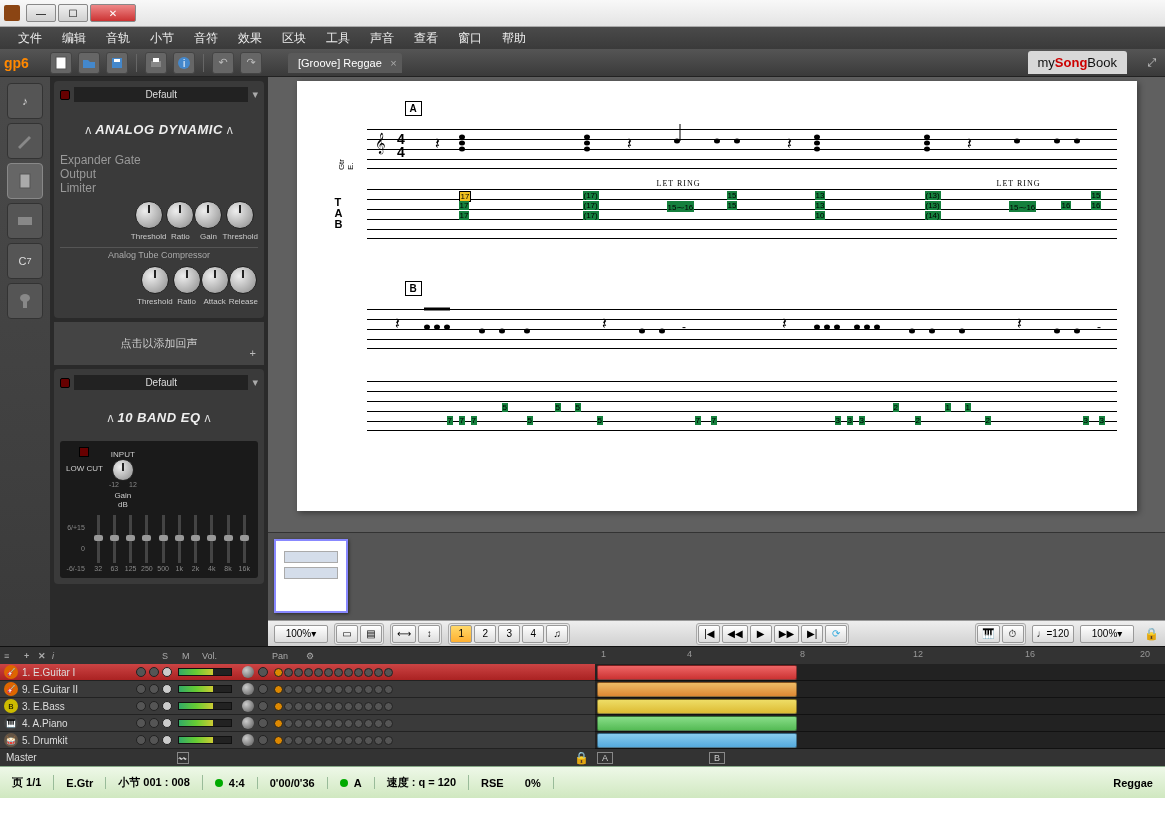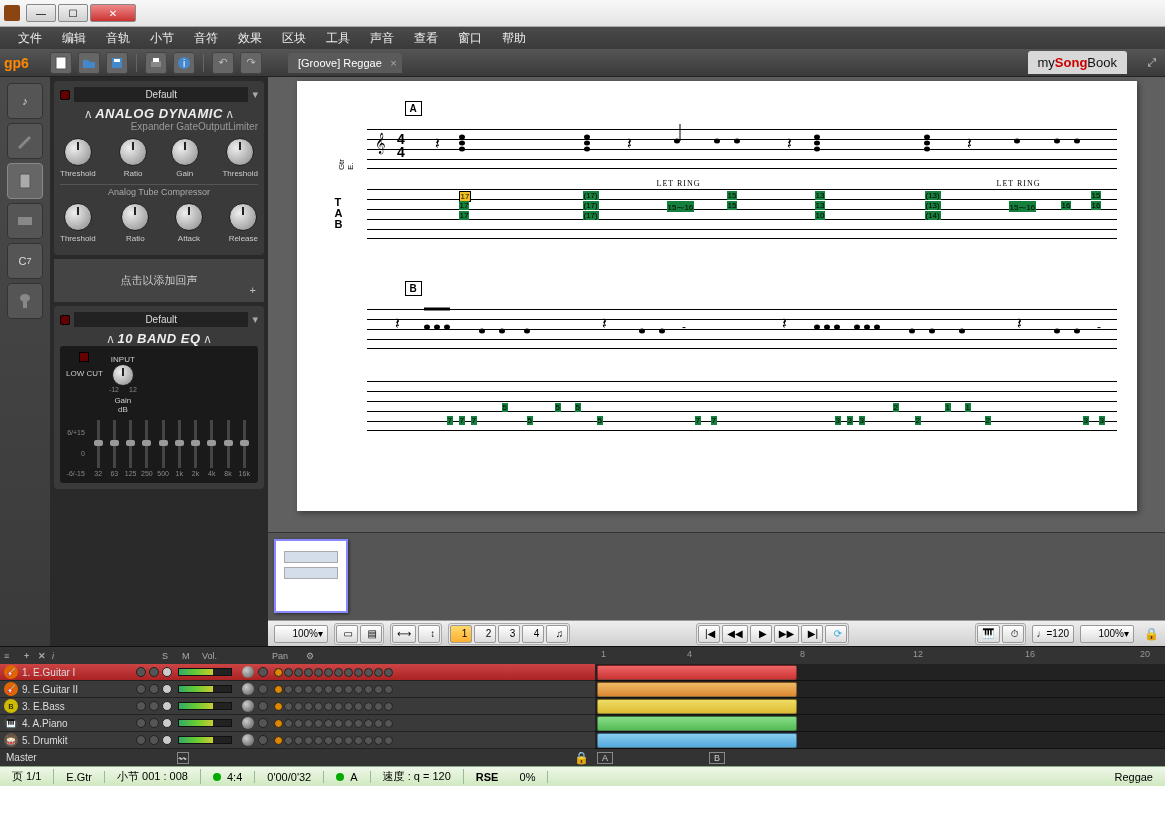--- a/index.html
+++ b/index.html
@@ -34,28 +34,28 @@
 .leftbar { width: 50px; background: linear-gradient(#4a4a4a,#3a3a3a); display: flex; flex-direction: column; align-items: center; padding-top: 6px; gap: 4px; }
 .lb-btn { width: 36px; height: 36px; background: #555; border: 1px solid #333; border-radius: 4px; display: flex; align-items: center; justify-content: center; cursor: pointer; color: #ddd; }
 .lb-btn.active { background: #666; border-color: #888; }
 
 
 .effects { width: 218px; background: #2a2a2a; overflow: hidden; position: relative; }
 .fx-unit { background: #3a3a3a; margin: 4px; border-radius: 4px; padding: 6px; }
 .fx-header { display:flex; align-items:center; gap:4px; margin-bottom:4px; }
 .fx-led { width:10px; height:10px; background:#600; border-radius:2px; border:1px solid #000; }
 .fx-select { flex:1; background:#222; color:#ddd; font-size:10px; padding:2px 4px; text-align:center; }
-.fx-title { text-align:center; color:#eee; font-weight:bold; font-style:italic; font-size:13px; margin:0 0; letter-spacing:0.5px; }
+.fx-title { text-align:center; color:#eee; font-weight:bold; font-style:italic; font-size:13px; margin:16px 0; letter-spacing:0.5px; }
 .fx-section-label { text-align:center; color:#aaa; font-size:9px; border-top:1px solid #555; margin-top:4px; padding-top:2px; }
-.knob-row { display:flex; justify-content:space-between; margin:6px 0; }
+.knob-row { display:flex; justify-content:flex-end; margin:6px 0; }
 .knob-group { display:flex; flex-direction:column; align-items:center; }
 .knob { width:28px; height:28px; border-radius:50%; background: radial-gradient(circle at 35% 35%, #eee,#888); border:1px solid #222; position:relative; }
 .knob::after { content:''; position:absolute; left:50%; top:3px; width:2px; height:8px; background:#222; transform:translateX(-50%); }
 .knob-lbl { color:#ccc; font-size:8px; margin-top:3px; text-align:center; }
-.sub-labels { display:flex; justify-content:flex-end; color:#999; font-size:10px; margin-bottom:2px;}
+.sub-labels { display:flex; justify-content:flex-start; color:#999; font-size:12px; margin-bottom:2px;flex-direction:column;}
 .fx-add { background:#444; margin:4px; padding:14px 0; text-align:center; color:#ccc; font-size:11px; cursor:pointer; position:relative; }
 .fx-add-plus { position:absolute; right:8px; bottom:6px; color:#bbb; }
 .eq-body { background:#1a1a1a; padding:6px; border-radius:3px; }
 .eq-top { display:flex; gap:6px; align-items:flex-start; margin-bottom:6px; }
 .eq-lowcut { display:flex; flex-direction:column; align-items:center; }
 .eq-lowcut-led { width:10px; height:10px; background:#600; border:1px solid #000; margin-bottom:4px;}
 .eq-boost { display:flex; flex-direction:column; align-items:center; flex:1;}
 .eq-boost-scale { display:flex; gap:8px; color:#888; font-size:7px;}
 .eq-boost-slider { width:60px; height:12px; background:#333; border-radius:6px; position:relative; margin:2px 0;}
 .eq-boost-slider::after { content:''; position:absolute; left:20%; top:0; width:8px; height:12px; background:#888; border-radius:3px;}
@@ -85,21 +85,21 @@
 
 
 .thumb-strip { height:88px; background:#555; border-top:1px solid #333; padding:6px; display:flex; gap:8px; }
 .thumb { width:74px; height:74px; background:#fff; border:2px solid #88f; box-shadow:1px 1px 3px rgba(0,0,0,0.5); position:relative;}
 .thumb-inner { position:absolute; left:8px; right:8px; top:10px; height:12px; background:#d4ddea; border:1px solid #aaa;}
 .thumb-inner2 { position:absolute; left:8px; right:8px; top:26px; height:12px; background:#d4ddea; border:1px solid #aaa;}
 
 
 .transport { height:26px; background:linear-gradient(#eee,#d0d0d0); border-top:1px solid #999; display:flex; align-items:center; padding:0 6px; gap:6px; }
 .tr-group { display:flex; gap:2px; align-items:center; background:#e8e8e8; border:1px solid #aaa; border-radius:3px; padding:1px; }
-.tr-btn { min-width:22px; height:18px; background:linear-gradient(#fff,#ddd); border:1px solid #999; border-radius:2px; display:flex; align-items:center; justify-content:flex-end; cursor:pointer; font-size:10px; padding:0 4px; }
+.tr-btn { min-width:22px; height:18px; background:linear-gradient(#fff,#ddd); border:1px solid #999; border-radius:2px; display:flex; align-items:center; justify-content:center; cursor:pointer; font-size:10px; padding:0 4px; }
 .tr-btn.active { background:linear-gradient(#ffd96b,#ffb030); }
 .tr-zoom { width:54px; }
 .tr-spacer { flex:1; }
 .lock-icon { color:#c90; font-size:12px; margin-left:4px;}
 
 
 .tracks { height:120px; background:linear-gradient(#3a3a3a,#2a2a2a); border-top:1px solid #111; display:flex; }
 .track-left { width:595px; display:flex; flex-direction:column; }
 .track-header { height:18px; background:#333; display:flex; align-items:center; font-size:9px; color:#aaa; }
 .th-cell { padding:0 4px; }
@@ -124,21 +124,21 @@
 .timeline-ruler { height:18px; background:#333; display:flex; align-items:center; color:#999; font-size:9px; position:relative;}
 .ruler-tick { position:absolute; top:2px; font-size:9px;}
 .clip-rows { flex:1; position:relative;}
 .clip-row { height:17px; border-bottom:1px solid #111; position:relative;}
 .clip { position:absolute; top:1px; height:15px; border-radius:2px; border:1px solid rgba(0,0,0,0.4);}
 .clip.r { background:linear-gradient(#e66,#c33);} .clip.o { background:linear-gradient(#eb6,#d83);} .clip.y { background:linear-gradient(#ed6,#db3);} .clip.g { background:linear-gradient(#8d8,#5b5);} .clip.b { background:linear-gradient(#8ce,#5ad);}
 .marker-row { height:17px; background:#333; display:flex; align-items:center;}
 .marker { border:1px solid #888; padding:0 4px; font-size:9px; color:#ccc; margin-left:2px;}
 
 
-.status { height:20px; background:linear-gradient(#eef8e8,#d0e8c0); border-top:1px solid #8a8; display:flex; align-items:center; font-size:11px; color:#000; }
+.status { height:32px; background:linear-gradient(#eef8e8,#d0e8c0); border-top:1px solid #8a8; display:flex; align-items:center; font-size:11px; color:#000;font-weight:bold; }
 .status-cell { padding:0 12px; border-right:1px solid #9b9; display:flex; align-items:center; gap:6px; }
 .status-dot { width:8px; height:8px; border-radius:50%; background:#0a0; }
 .status-spacer { flex:1; }
 
 svg { display:block; }
 .carets { color:#ddd; font-size:12px; padding:0 4px;}
 </style>
 </head>
 <body>
 
@@ -774,21 +774,21 @@
 </div>
 
 <div class="status">
   <div class="status-cell">页 1/1</div>
   <div class="status-cell">E.Gtr</div>
   <div class="status-cell">小节 001 : 008</div>
   <div class="status-cell">
       <span class="status-dot"></span>
       <span>4:4</span>
     </div>
-  <div class="status-cell">0'00/0'32</div>
+  <div class="status-cell">0'00/0'36</div>
   <div class="status-cell">
       <span class="status-dot"></span>
       <span>A</span>
     </div>
   <div class="status-cell">速度 : q = 120</div>
   <div class="status-cell"><b>RSE</b>&nbsp;&nbsp;&nbsp;<span>0%</span></div>
   <div class="status-spacer"></div>
   <div class="status-cell" style="border:none">Reggae</div>
 </div>
 

